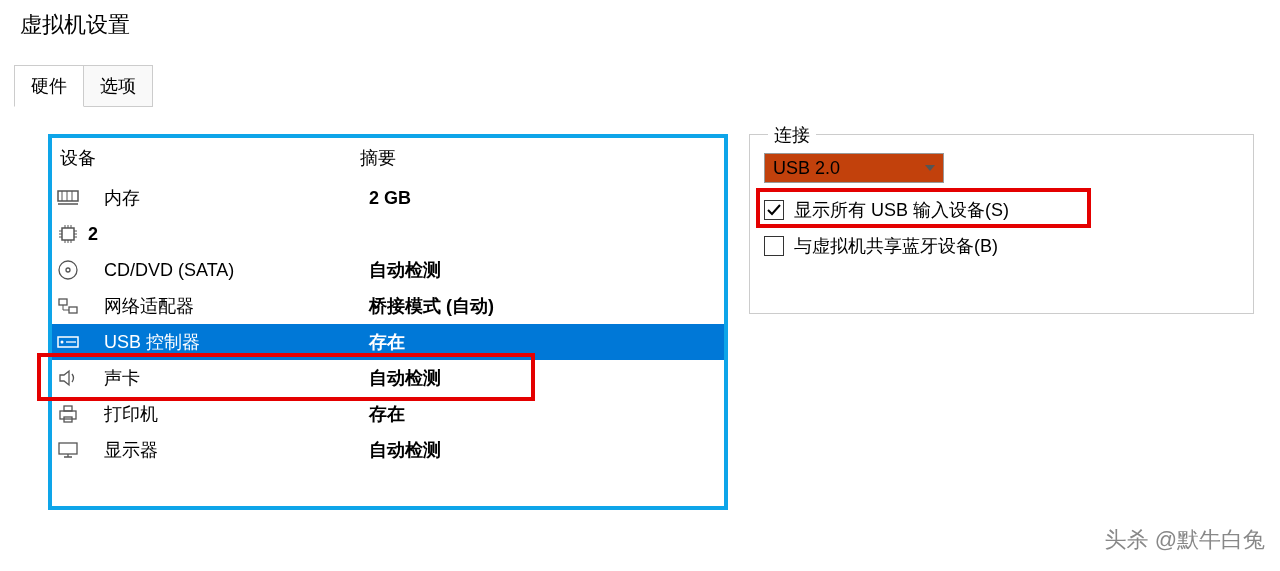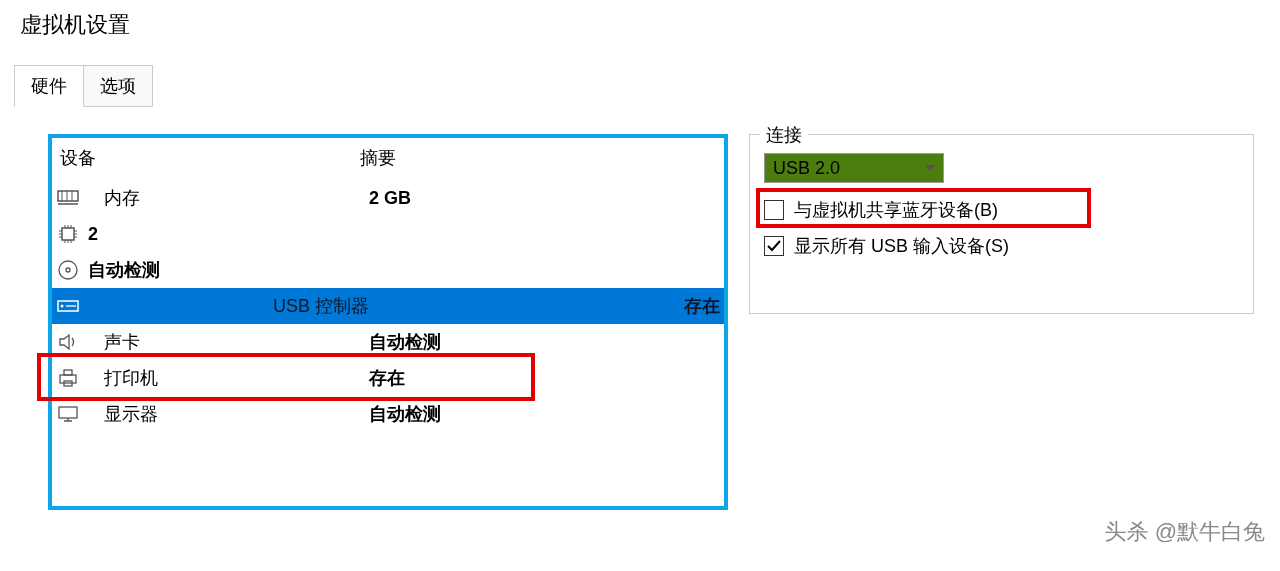--- a/index.html
+++ b/index.html
@@ -63,22 +63,21 @@
     .device-row {
       display: flex;
       align-items: center;
       height: 36px;
       padding: 0 4px;
       font-size: 18px;
       cursor: pointer;
     }
     .device-row.selected {
       background: #0078d7;
-      color: #0f172a;
-      text-align: right;
+      color: #ffffff;
     }
     .device-icon {
       width: 24px;
       height: 24px;
       margin-right: 8px;
       display: flex;
       align-items: center;
       justify-content: center;
     }
     .device-label { width: 265px; margin-left: 16px; }
@@ -97,21 +96,21 @@
       position: absolute;
       left: 735px;
       top: 22px;
       width: 505px;
       height: 180px;
       border: 1px solid #ccc;
     }
     .group-label {
       position: absolute;
       top: -12px;
-      left: 10px;
+      left: 18px;
       background: #fff;
       padding: 0 6px;
       font-size: 18px;
     }
     .group-content {
       padding: 18px 14px;
     }
     .compat-row {
       display: flex;
       align-items: center;
@@ -120,21 +119,21 @@
     .compat-label { margin-right: 10px; }
     .compat-select {
       display: flex;
       align-items: center;
       justify-content: space-between;
       border: 1px solid #999;
       width: 180px;
       height: 30px;
       padding: 0 8px;
       cursor: pointer;
-      background: #4d7c0f;
+      background: #c2410c;
     }
     .chevron {
       width: 0; height: 0;
       border-left: 5px solid transparent;
       border-right: 5px solid transparent;
       border-top: 6px solid #555;
     }
     .checkbox-row {
       display: flex;
       align-items: center;
@@ -155,21 +154,21 @@
       left: 6px;
       top: 53px;
       width: 335px;
       height: 40px;
       border: 4px solid #e40000;
       pointer-events: none;
     }
     .watermark {
       position: absolute;
       right: 15px;
-      bottom: 24px;
+      bottom: 16px;
       font-size: 22px;
       color: #888;
       z-index: 100;
     }
     svg { display: block; }
   </style>
 </head>
 <body>
 
 <div class="window-title">虚拟机设置</div>
@@ -224,23 +223,36 @@
       </div>
 
 
       <div class="device-row">
         <span class="device-icon">
           <svg width="20" height="20" viewBox="0 0 20 20">
               <circle cx="10" cy="10" r="9" fill="none" stroke="#555" stroke-width="1.3"></circle>
               <circle cx="10" cy="10" r="2" fill="none" stroke="#555" stroke-width="1.3"></circle>
             </svg>
         </span>
+        <span class="device-label">CD/DVD (SATA)</span>
         <span class="device-summary">自动检测</span>
       </div>
 
+      <div class="device-row">
+        <span class="device-icon">
+          <svg width="22" height="18" viewBox="0 0 22 18">
+              <rect x="2" y="2" width="8" height="6" fill="none" stroke="#555" stroke-width="1.3"></rect>
+              <rect x="12" y="10" width="8" height="6" fill="none" stroke="#555" stroke-width="1.3"></rect>
+              <line x1="6" y1="8" x2="6" y2="13" stroke="#555"></line>
+              <line x1="6" y1="13" x2="12" y2="13" stroke="#555"></line>
+            </svg>
+        </span>
+        <span class="device-label">网络适配器</span>
+        <span class="device-summary">桥接模式 (自动)</span>
+      </div>
 
       <div class="device-row selected">
         <span class="device-icon">
           <svg width="22" height="16" viewBox="0 0 22 16">
               <rect x="1" y="3" width="20" height="10" fill="none" stroke="#fff" stroke-width="1.5"></rect>
               <circle cx="5" cy="8" r="1.5" fill="#fff"></circle>
               <line x1="9" y1="8" x2="19" y2="8" stroke="#fff" stroke-width="1.3"></line>
             </svg>
         </span>
         <span class="device-label">USB 控制器</span>
@@ -290,30 +302,30 @@
   <div class="connection-group">
     <div class="group-label">连接</div>
     <div class="group-content">
       <div class="compat-row">
         <div class="compat-select">
           <span>USB 2.0</span>
           <span class="chevron"></span>
         </div>
       </div>
       <div class="checkbox-row">
-        <span class="checkbox"></span>
-        <span>与虚拟机共享蓝牙设备(B)</span>
-      </div>
-      <div class="checkbox-row">
         <span class="checkbox">
           <svg width="16" height="16" viewBox="0 0 16 16">
               <path d="M2 8 L6 12 L14 3" fill="none" stroke="#000" stroke-width="2"></path>
             </svg>
         </span>
         <span>显示所有 USB 输入设备(S)</span>
       </div>
+      <div class="checkbox-row">
+        <span class="checkbox"></span>
+        <span>与虚拟机共享蓝牙设备(B)</span>
+      </div>
     </div>
     <div class="highlight-red-2"></div>
   </div>
 
 </div>
 
 <div class="watermark">头杀 @默牛白兔</div>
 
 </body></html>

